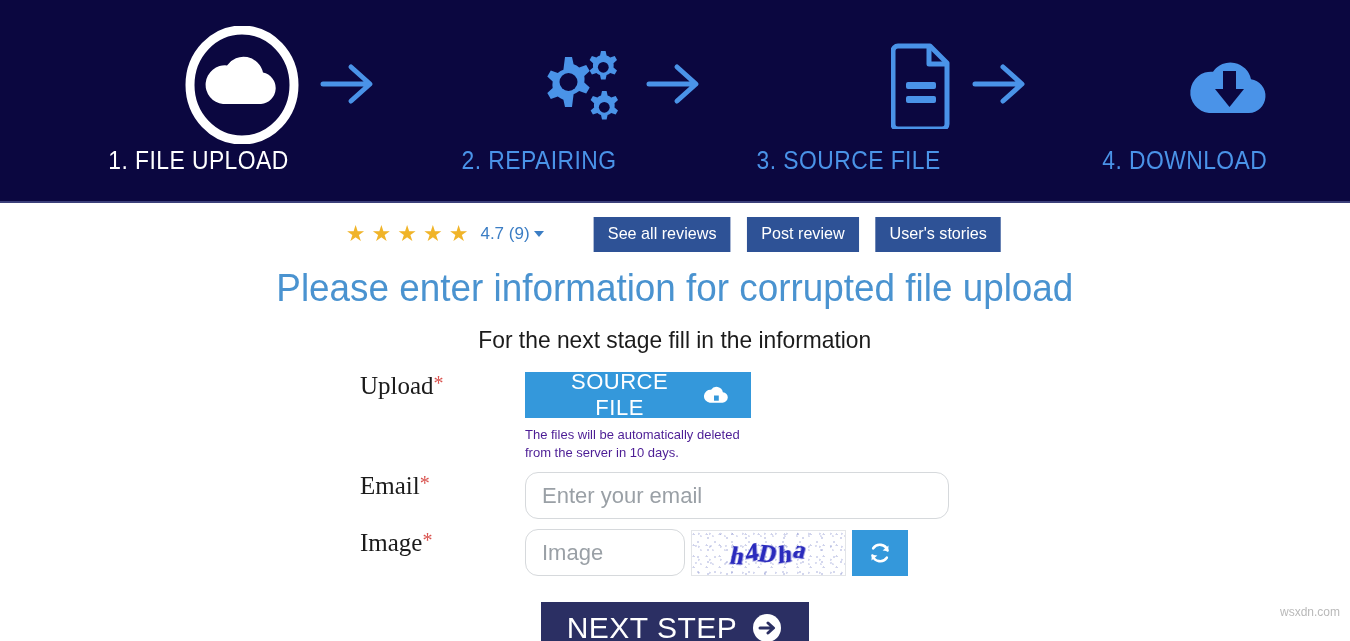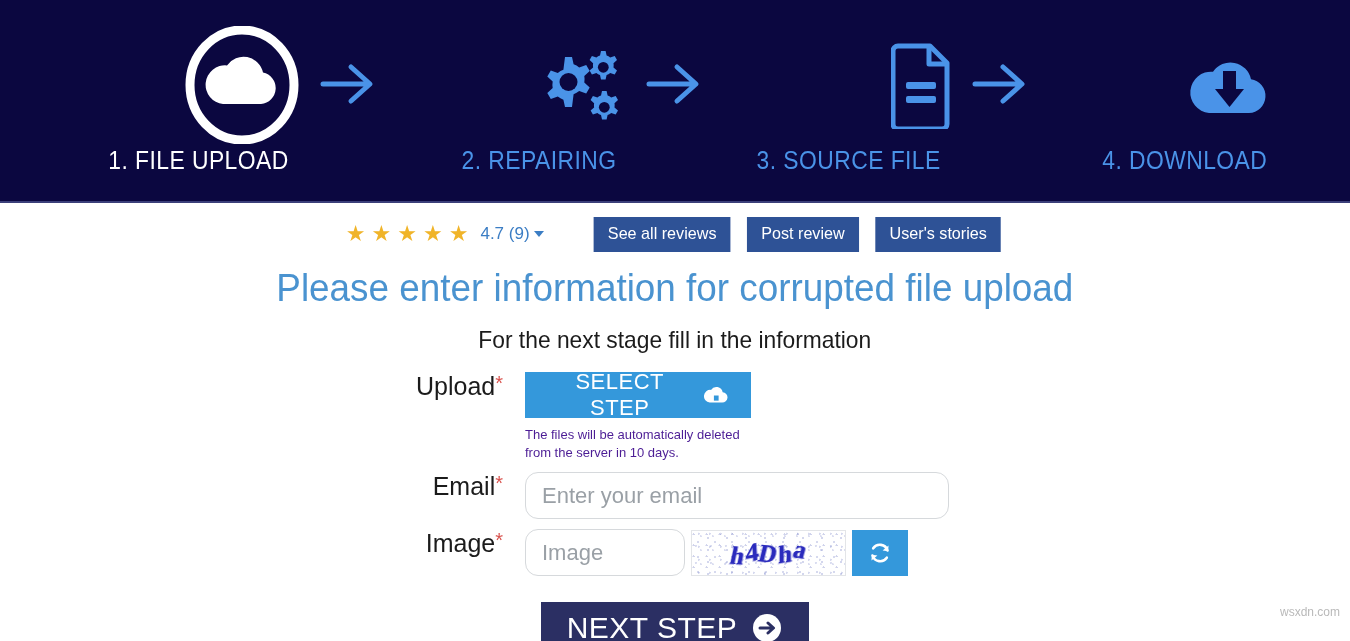--- a/index.html
+++ b/index.html
@@ -156,23 +156,22 @@
   }
 
   .frow {
     display: flex;
     align-items: flex-start;
     margin-bottom: 10px;
   }
 
   .flabel {
     width: 165px;
-    text-align: right;
-    padding-right: 22px;
-    font-family: Liberation Sans, sans-serif;
+    padding-right: 28px;
+    font-family: Liberation Serif, serif;
     font-size: 25px;
     color: #1b1b1b;
     white-space: nowrap;
   }
 
   .req { color: #d9534f; font-size: 20px; vertical-align: top; }
 
   .fctl { flex: 1; }
 
   .select-file-btn {
@@ -401,21 +400,21 @@
   <div class="page-sub">For the next stage fill in the information</div>
 
   <div class="form">
 
     <div class="frow">
       <div class="flabel">
         <span>Upload</span><span class="req">*</span>
       </div>
       <div class="fctl">
         <button class="select-file-btn">
-          <span>SELECT STEP</span>
+          <span>SOURCE FILE</span>
           <svg width="26" height="20" viewBox="0 0 26 20">
             <path d="M6 18 h13 a5.5 5.5 0 0 0 0.8 -11 a6.8 6.8 0 0 0 -12.4 -2.4 a4.9 4.9 0 0 0 -1.4 13.4 z" fill="#ffffff"></path>
             <rect x="10.5" y="8" width="5" height="8" fill="#3498db"></rect>
             <path d="M13 4.5 L18 10.5 H8 Z" fill="#ffffff"></path>
           </svg>
         </button>
         <div class="note">The files will be automatically deleted from the server in 10 days.</div>
       </div>
     </div>
 

